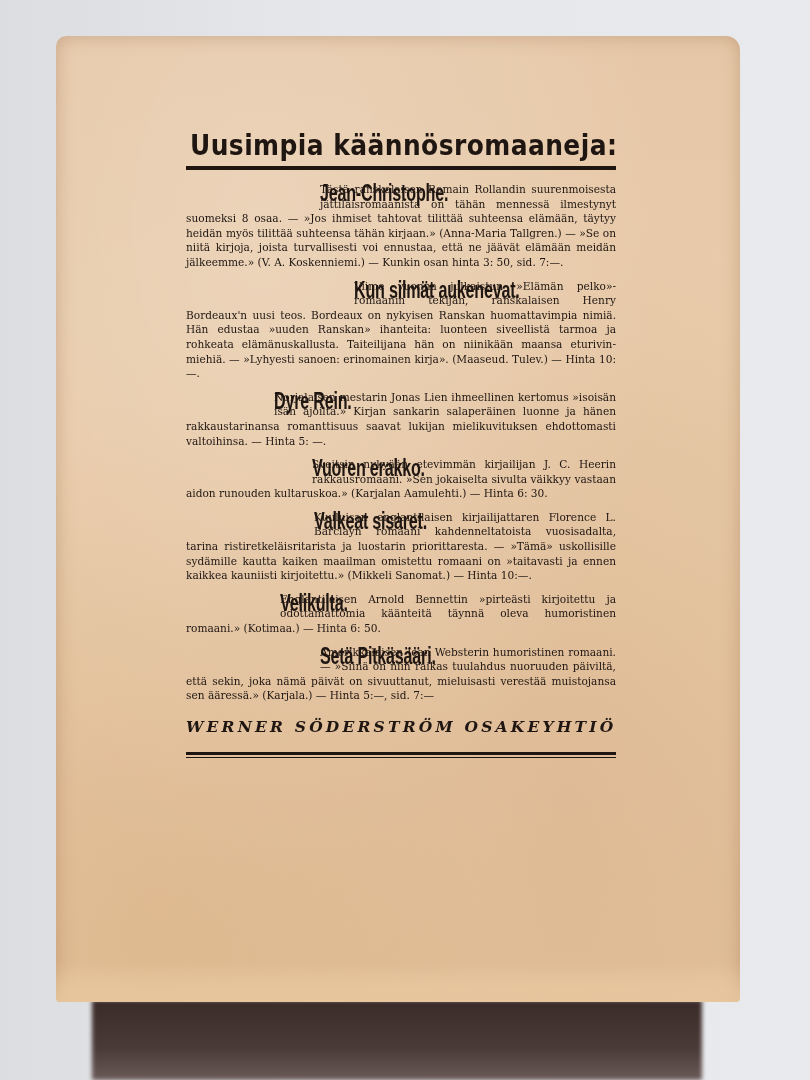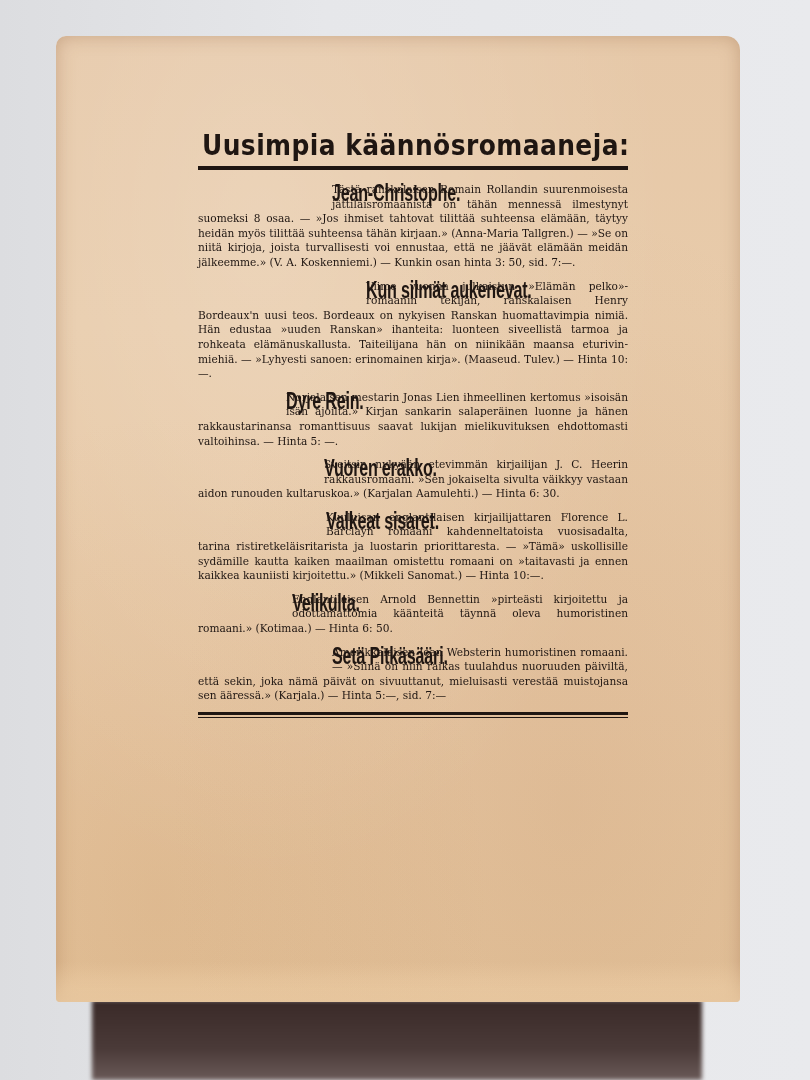--- a/index.html
+++ b/index.html
@@ -22,21 +22,21 @@
       linear-gradient(180deg, #e6c8a8 0%, #e8cbaa 30%, #e6c6a2 70%, #e3c29a 100%);
     border-radius: 10px 14px 4px 4px;
     box-shadow: inset 0 0 18px rgba(140,95,60,0.35);
   }
   .cover::after {
     content:""; position:absolute; left:0; right:0; bottom:0; height:40px;
     background: linear-gradient(180deg, transparent, rgba(245,215,175,0.6));
     border-radius: 0 0 4px 4px;
   }
   .content {
-    position:absolute; left:198px; top:128px; width:430px; color:#1f1612;
+    position:absolute; left:186px; top:128px; width:430px; color:#1f1612;
   }
   .heading {
     font-family: "DejaVu Sans", sans-serif; font-weight:bold;
     font-size:29px; letter-spacing:0.5px; transform:scaleX(0.86);
     transform-origin:left; white-space:nowrap; margin:0 0 4px 4px;
   }
   .rule-thick { height:4px; background:#1f1612; margin:2px 0 12px 0; }
   .entry { font-size:10.6px; line-height:14.6px; text-align:justify; margin-bottom:9px; }
   .title {
     font-family: "Liberation Sans", sans-serif; font-weight:bold;
@@ -68,14 +68,15 @@
   <div id="entries">
       <div class="entry clearfix" style="position: relative;"><span class="title" style="position: absolute;">Jean-Christophe.</span><span class="title-spacer" style="width: 134px;"></span><span>Tästä ranskalaisen Romain Rollandin suurenmoisesta jättiläisromaanista on tähän mennessä ilmestynyt suomeksi 8 osaa. — »Jos ihmiset tahtovat tilittää suhteensa elämään, täytyy heidän myös tilittää suhteensa tähän kirjaan.» (Anna-Maria Tallgren.) — »Se on niitä kirjoja, joista turvallisesti voi ennustaa, että ne jäävät elämään meidän jälkeemme.» (V. A. Koskenniemi.) — Kunkin osan hinta 3: 50, sid. 7:—.</span></div>
       <div class="entry clearfix" style="position: relative;"><span class="title" style="position: absolute;">Kun silmät aukenevat.</span><span class="title-spacer" style="width: 168px;"></span><span>Viime vuonna julkaistun »Elämän pelko»-romaanin tekijän, ranskalaisen Henry Bordeaux'n uusi teos. Bordeaux on nykyisen Ranskan huomattavimpia nimiä. Hän edustaa »uuden Ranskan» ihanteita: luonteen siveellistä tarmoa ja rohkeata elämänuskallusta. Taiteilijana hän on niinikään maansa eturivin-miehiä. — »Lyhyesti sanoen: erinomainen kirja». (Maaseud. Tulev.) — Hinta 10:—.</span></div>
       <div class="entry clearfix" style="position: relative;"><span class="title" style="position: absolute;">Dyre Rein.</span><span class="title-spacer" style="width: 88px;"></span><span>Norjalaisen mestarin Jonas Lien ihmeellinen kertomus »isoisän isän ajoilta.» Kirjan sankarin salaperäinen luonne ja hänen rakkaustarinansa romanttisuus saavat lukijan mielikuvituksen ehdottomasti valtoihinsa. — Hinta 5: —.</span></div>
       <div class="entry clearfix" style="position: relative;"><span class="title" style="position: absolute;">Vuoren erakko.</span><span class="title-spacer" style="width: 126px;"></span><span>Sveitsin nykyään etevimmän kirjailijan J. C. Heerin rakkausromaani. »Sen jokaiselta sivulta väikkyy vastaan aidon runouden kultaruskoa.» (Karjalan Aamulehti.) — Hinta 6: 30.</span></div>
       <div class="entry clearfix" style="position: relative;"><span class="title" style="position: absolute;">Valkeat sisaret.</span><span class="title-spacer" style="width: 128px;"></span><span>Kuuluisan englantilaisen kirjailijattaren Florence L. Barclayn romaani kahdenneltatoista vuosisadalta, tarina ristiretkeläisritarista ja luostarin priorittaresta. — »Tämä» uskollisille sydämille kautta kaiken maailman omistettu romaani on »taitavasti ja ennen kaikkea kauniisti kirjoitettu.» (Mikkeli Sanomat.) — Hinta 10:—.</span></div>
       <div class="entry clearfix" style="position: relative;"><span class="title" style="position: absolute;">Velikulta.</span><span class="title-spacer" style="width: 94px;"></span><span>Englantilaisen Arnold Bennettin »pirteästi kirjoitettu ja odottamattomia käänteitä täynnä oleva humoristinen romaani.» (Kotimaa.) — Hinta 6: 50.</span></div>
       <div class="entry clearfix" style="position: relative;"><span class="title" style="position: absolute;">Setä Pitkäsääri.</span><span class="title-spacer" style="width: 134px;"></span><span>Amerikkalaisen Jean Websterin humoristinen romaani. — »Siinä on niin raikas tuulahdus nuoruuden päiviltä, että sekin, joka nämä päivät on sivuuttanut, mieluisasti verestää muistojansa sen ääressä.» (Karjala.) — Hinta 5:—, sid. 7:—</span></div>
     </div>
 
+  <div class="publisher">WERNER SÖDERSTRÖM OSAKEYHTIÖ</div>
   <div class="rule-double"></div>
 </div>
 
 </body></html>

